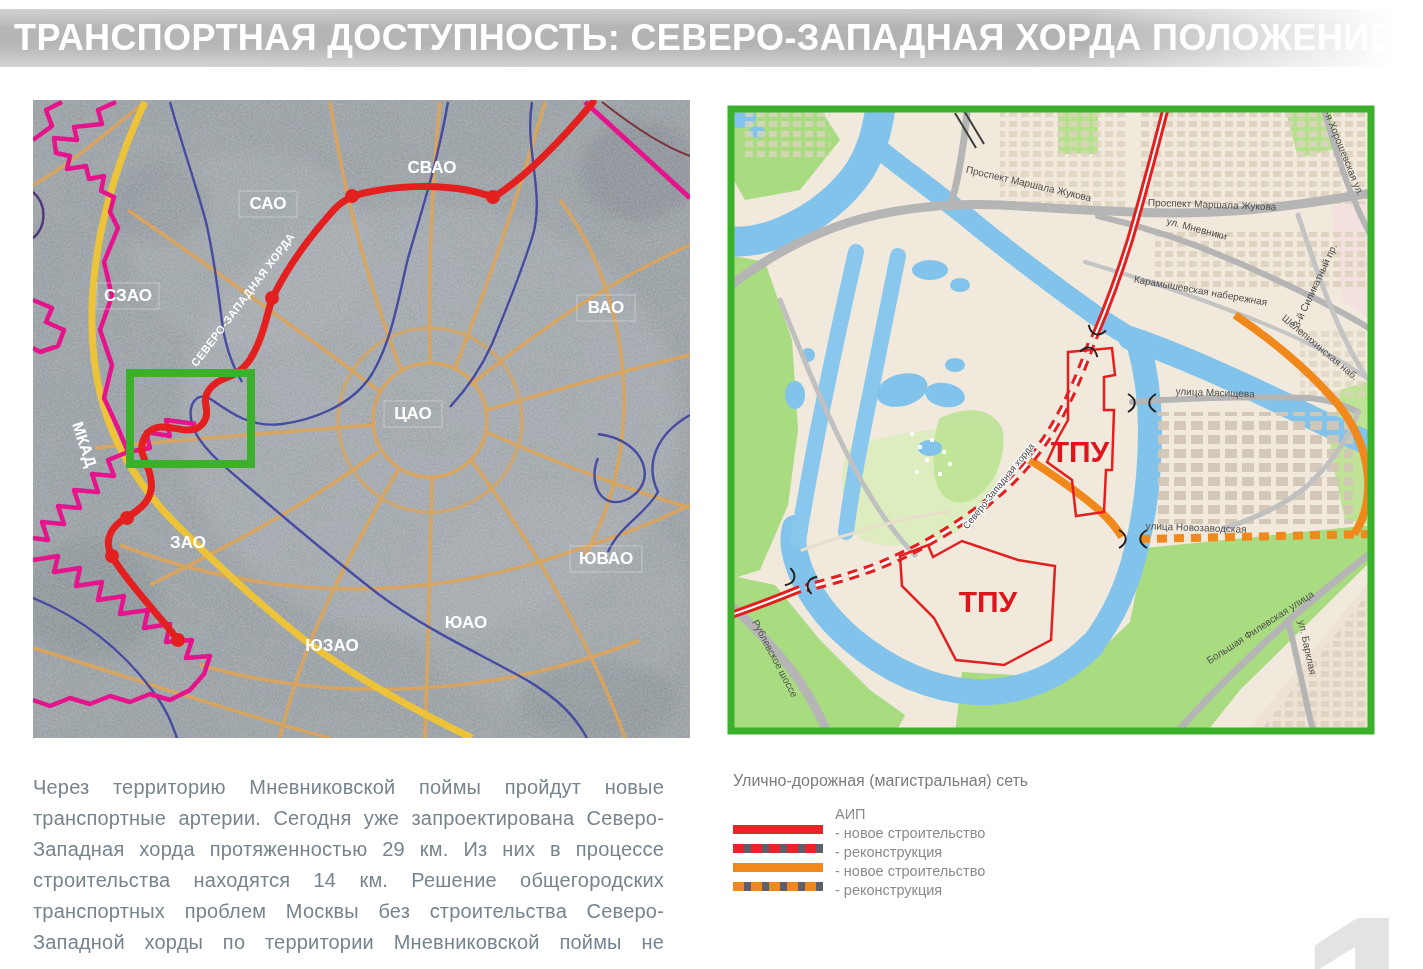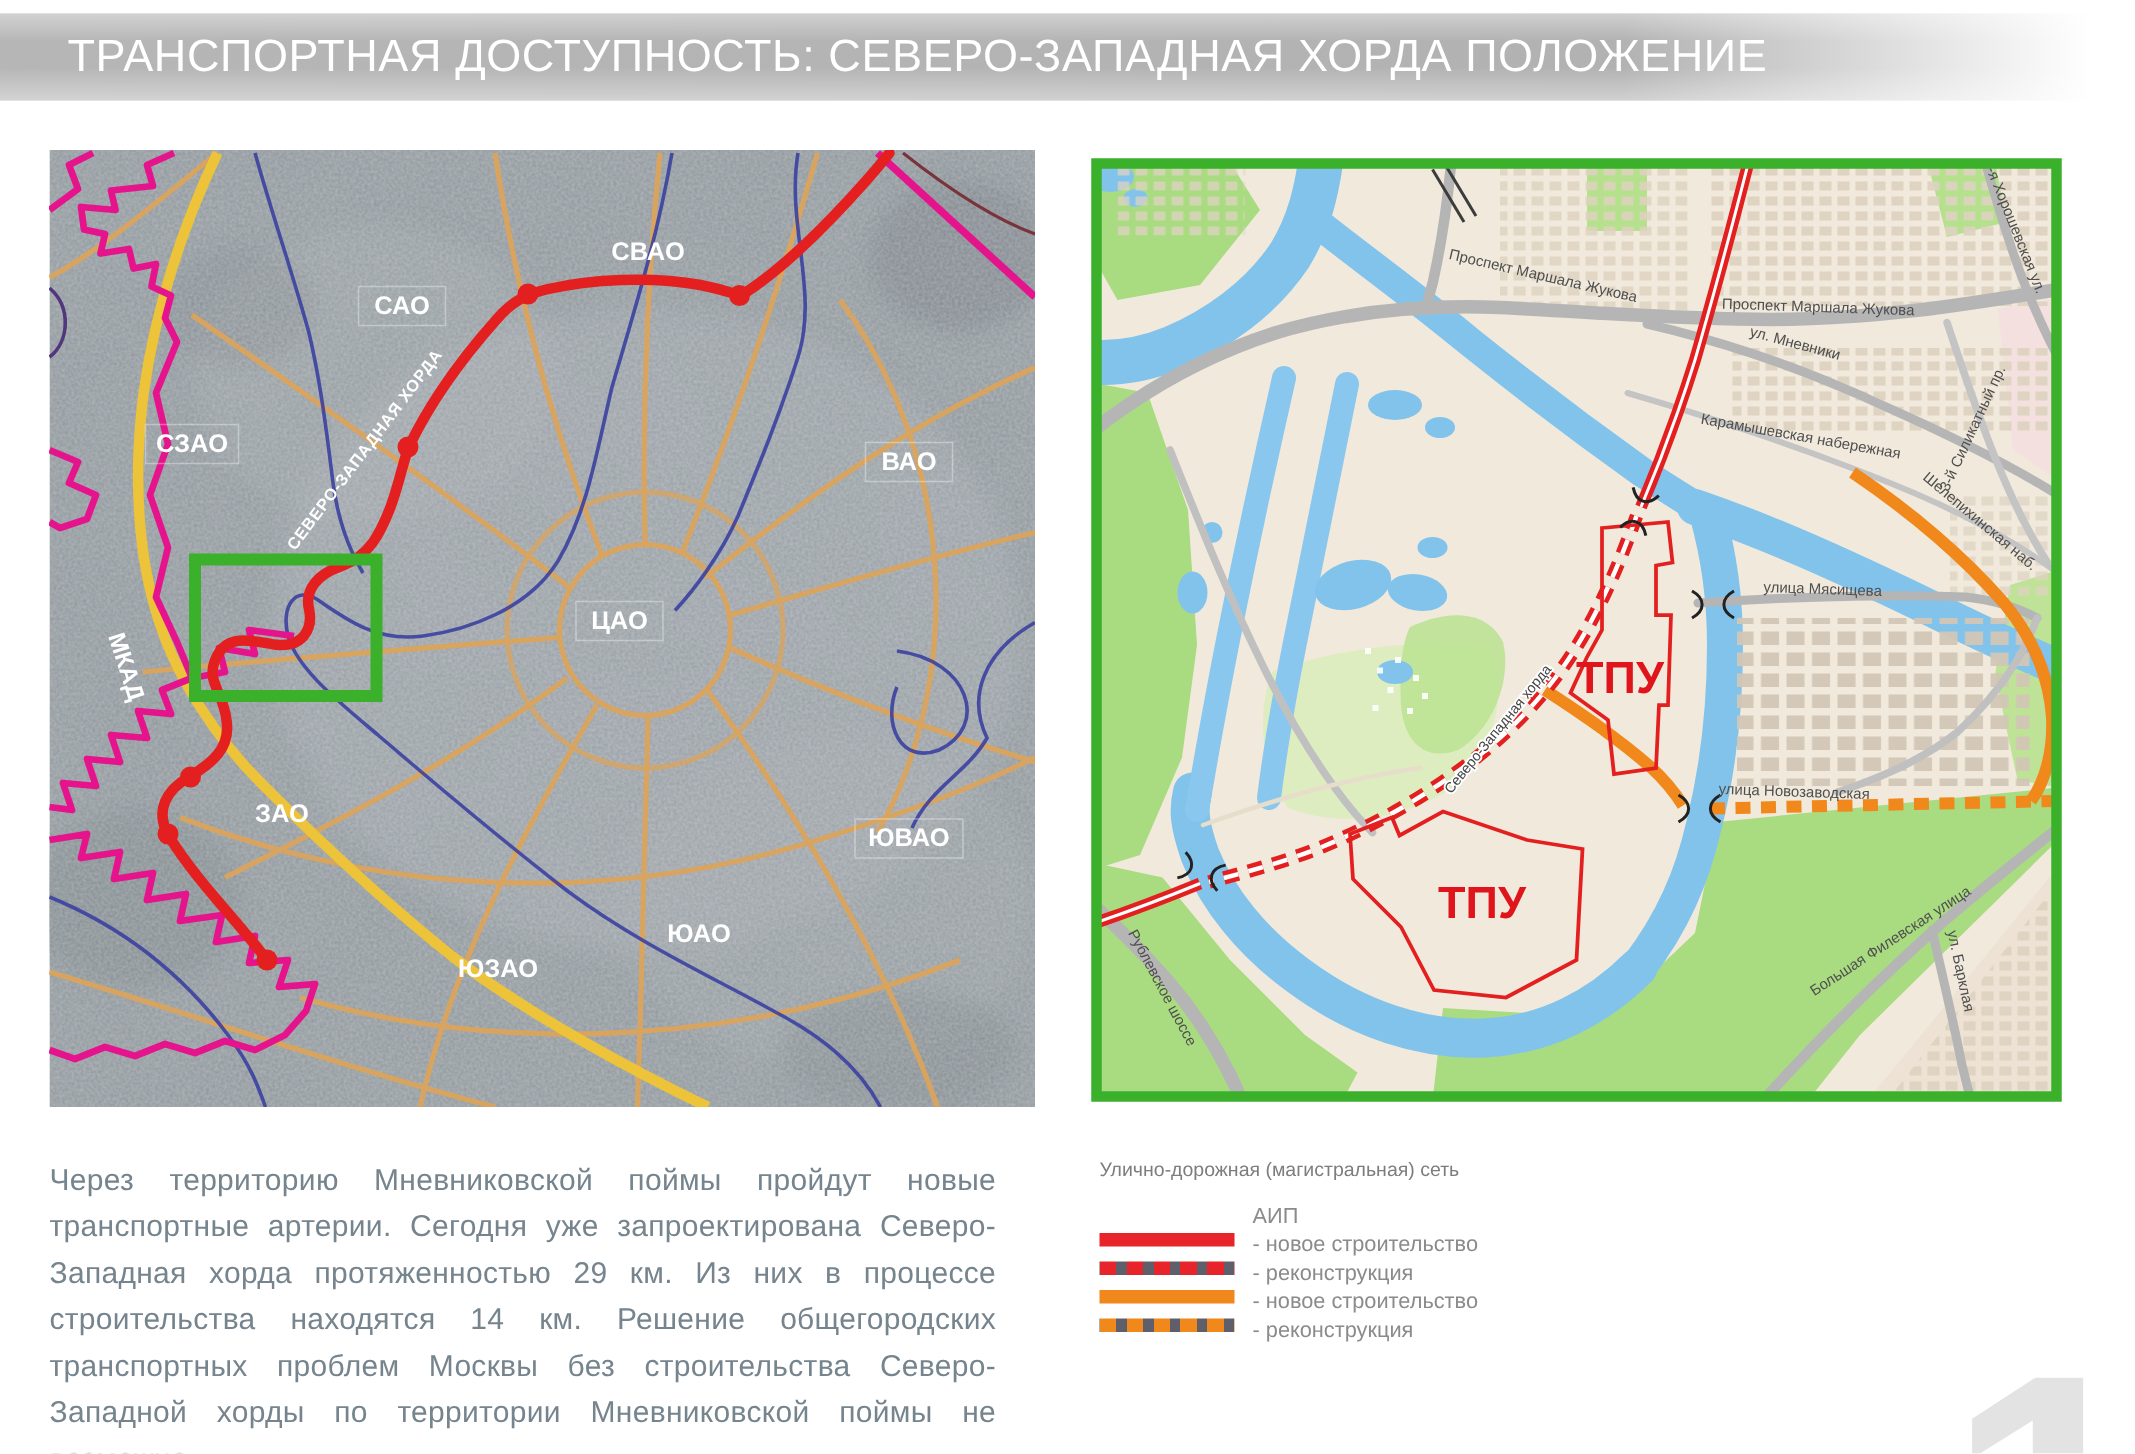--- a/index.html
+++ b/index.html
@@ -5,31 +5,31 @@
   html,body{margin:0;padding:0;background:#fff;}
   .page{position:relative;width:1423px;height:969px;background:#fff;overflow:hidden;
         font-family:"Liberation Sans",sans-serif;}
   
   .titlebar{position:absolute;left:0;top:9px;width:1423px;height:58px;
     background:
       linear-gradient(to bottom, rgba(255,255,255,.38) 0, rgba(255,255,255,0) 32%,
                       rgba(0,0,0,0) 62%, rgba(255,255,255,.40) 100%),
       linear-gradient(to right,#b6b6b6 0,#b2b2b2 76%, rgba(178,178,178,0) 98%);
     display:flex;align-items:center;}
-  .titlebar span{color:#ffffff;font-size:30px;font-weight:normal;letter-spacing:.4px;
-    margin-left:45px;white-space:nowrap;}
+  .titlebar span{color:#ffffff;font-size:36px;font-weight:bold;letter-spacing:.4px;
+    margin-left:14px;white-space:nowrap;}
   
   .map-left{position:absolute;left:33px;top:100px;}
   .map-right{position:absolute;left:725px;top:103px;}
   
   .desc{position:absolute;left:33px;top:772px;width:631px;font-size:20px;line-height:31px;
     color:#76848e;text-align:justify;letter-spacing:.2px;}
   
   .legend{position:absolute;left:733px;top:772px;width:460px;color:#8b8b8b;font-size:14.5px;}
-  .legend-title{font-size:13px;color:#7d7d7d;margin:0 0 16px 0;}
+  .legend-title{font-size:16px;color:#7d7d7d;margin:0 0 16px 0;}
   .lhead{margin:10px 0 3px 102px;color:#8b8b8b;}
   .lrow{display:flex;margin:3px 0;min-height:14px;}
   .lswatch{width:90px;height:9px;margin-right:12px;flex:none;}
   .sw-red{background:#e6242a;}
   .sw-red-d{background:repeating-linear-gradient(90deg,#e6242a 0 11px,#5f5f6b 11px 18px);}
   .sw-or{background:#f0881c;}
   .sw-or-d{background:repeating-linear-gradient(90deg,#f0881c 0 11px,#5f5f6b 11px 18px);}
   .lbridge{width:90px;height:18px;margin-right:12px;flex:none;}
   
   .pagenum{position:absolute;left:1298px;top:880px;font-size:245px;font-weight:bold;

